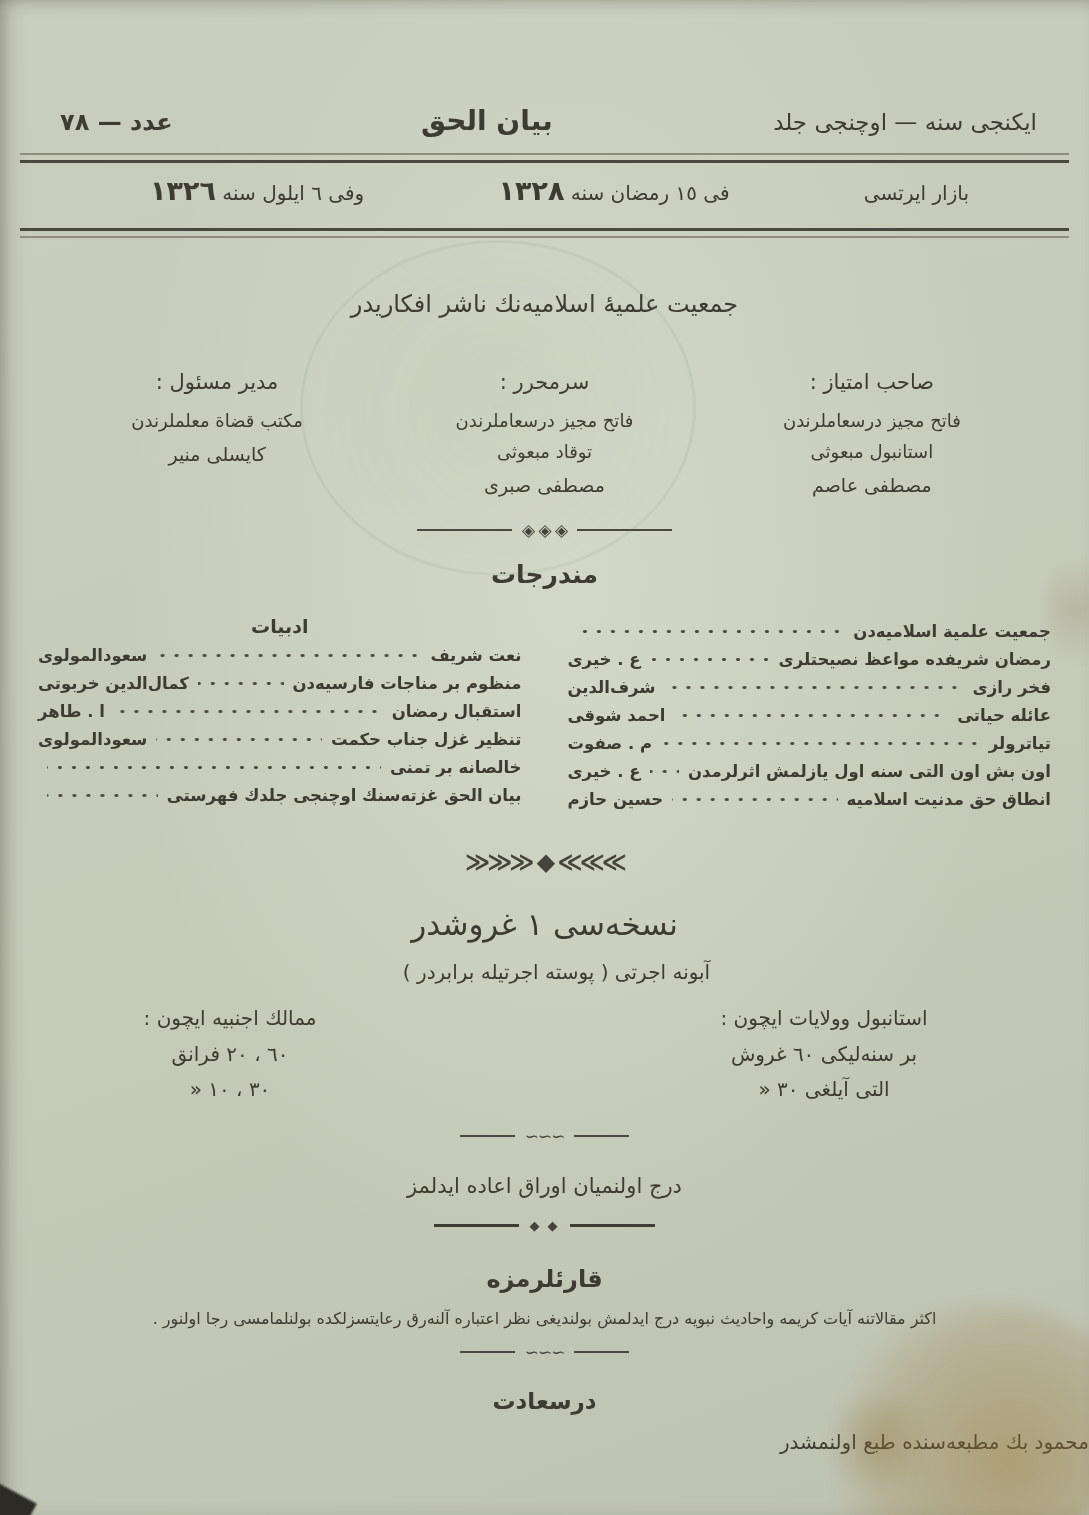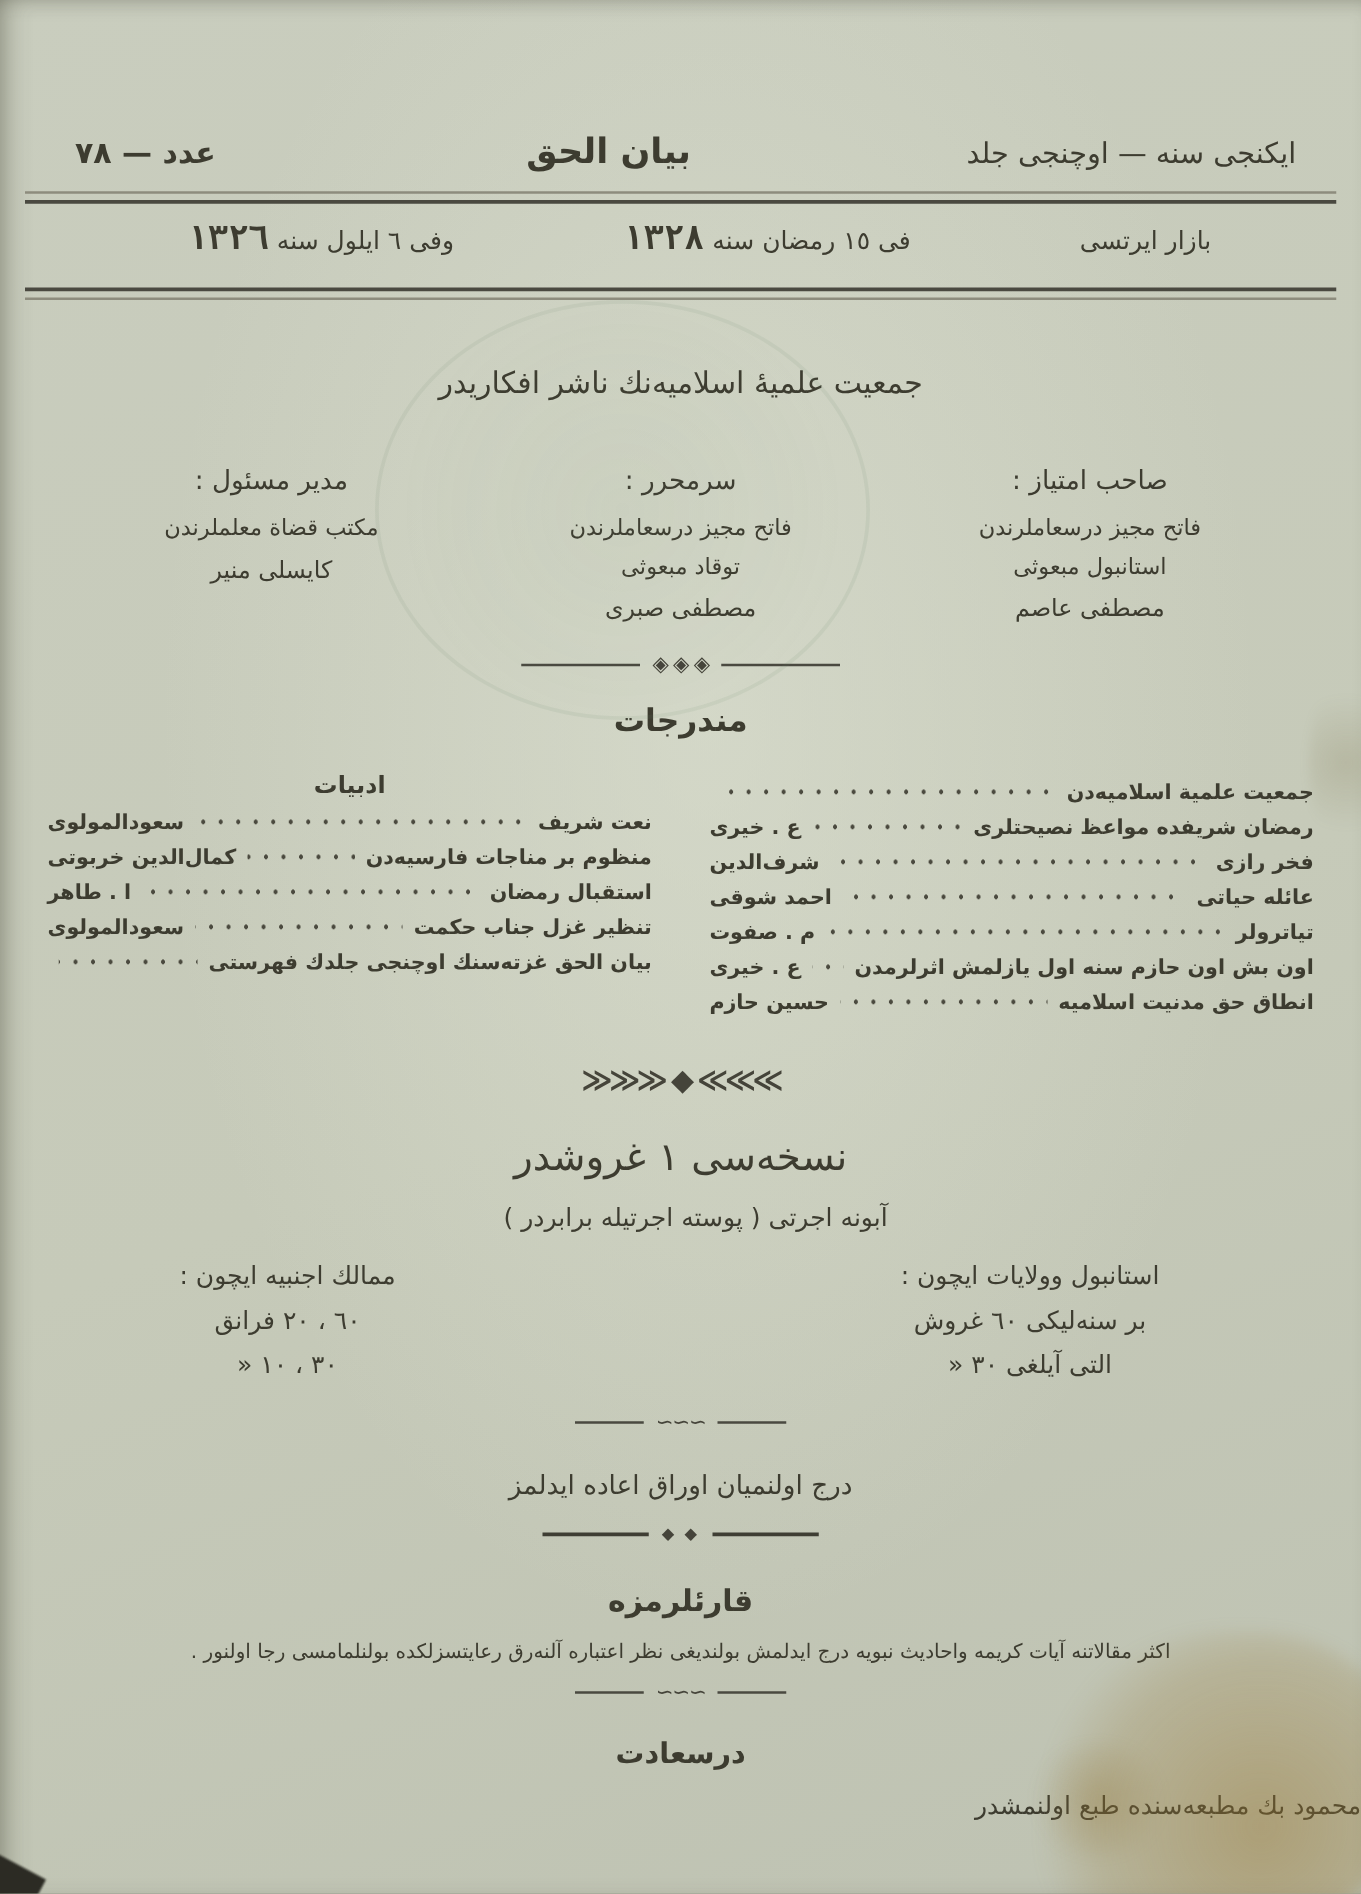--- a/index.html
+++ b/index.html
@@ -18,21 +18,21 @@
   }
   
   .masthead{display:flex;justify-content:space-between;align-items:baseline;padding:104px 52px 0 60px;}
   .masthead-volume{font-size:23px;letter-spacing:1px;}
   .masthead-title{font-size:28px;font-weight:bold;transform:translateX(14px);}
   .masthead-issue{font-size:24px;font-weight:bold;}
   .rule{height:5px;margin:16px 20px 0 20px;border-top:2px solid #8d8c7d;border-bottom:3px solid #4a4940;}
   .rule.flip{border-top:3px solid #4a4940;border-bottom:2px solid #8d8c7d;}
   .dateline{display:flex;justify-content:space-between;align-items:baseline;padding:12px 120px 6px 150px;}
   .dateline .part{font-size:20px;}
-  .date-year{font-size:27px;font-weight:bold;letter-spacing:1px;font-family:Liberation Mono, monospace;}
+  .date-year{font-size:27px;font-weight:bold;letter-spacing:1px;}
   
   .subtitle{margin-top:52px;text-align:center;font-size:24px;letter-spacing:.5px;}
   
   .staff{display:flex;justify-content:space-between;margin:52px 70px 0 70px;text-align:center;}
   .staff-col{width:31%;}
   .staff-title{font-size:21px;margin-bottom:16px;}
   .staff-line{font-size:18px;margin:10px 0;}
   .staff-name{font-size:19px;margin-top:12px;}
   
   .orn{display:flex;align-items:center;justify-content:center;gap:10px;margin:0 auto;}
@@ -164,21 +164,21 @@
         <span class="toc-title">عائله حياتى</span>
         <span class="leader"></span>
         <span class="toc-author">احمد شوقى</span>
       </div>
       <div class="toc-row">
         <span class="toc-title">تياترولر</span>
         <span class="leader"></span>
         <span class="toc-author">م . صفوت</span>
       </div>
       <div class="toc-row">
-        <span class="toc-title">اون بش اون حازم سنه اول يازلمش اثرلرمدن</span>
+        <span class="toc-title">اون بش اون التى سنه اول يازلمش اثرلرمدن</span>
         <span class="leader"></span>
         <span class="toc-author">ع . خيرى</span>
       </div>
       <div class="toc-row">
         <span class="toc-title">انطاق حق مدنيت اسلاميه</span>
         <span class="leader"></span>
         <span class="toc-author">حسين حازم</span>
       </div>
     </div>
     <div class="toc-col">
@@ -195,20 +195,25 @@
       </div>
       <div class="toc-row">
         <span class="toc-title">استقبال رمضان</span>
         <span class="leader"></span>
         <span class="toc-author">ا . طاهر</span>
       </div>
       <div class="toc-row">
         <span class="toc-title">تنظير غزل جناب حكمت</span>
         <span class="leader"></span>
         <span class="toc-author">سعودالمولوى</span>
+      </div>
+      <div class="toc-row">
+        <span class="toc-title">خالصانه بر تمنى</span>
+        <span class="leader"></span>
+        <span class="toc-author"></span>
       </div>
       <div class="toc-row">
         <span class="toc-title">بيان الحق غزته‌سنك اوچنجى جلدك فهرستى</span>
         <span class="leader"></span>
         <span class="toc-author"></span>
       </div>
     </div>
   </div>
 
   <div class="orn orn-leaf">

